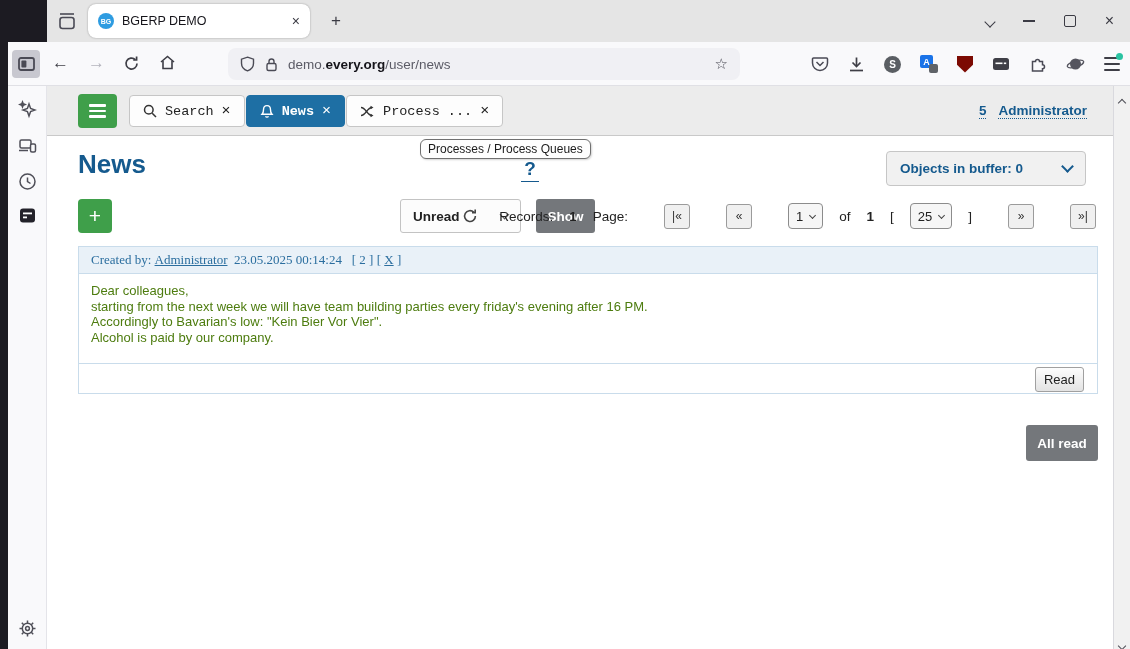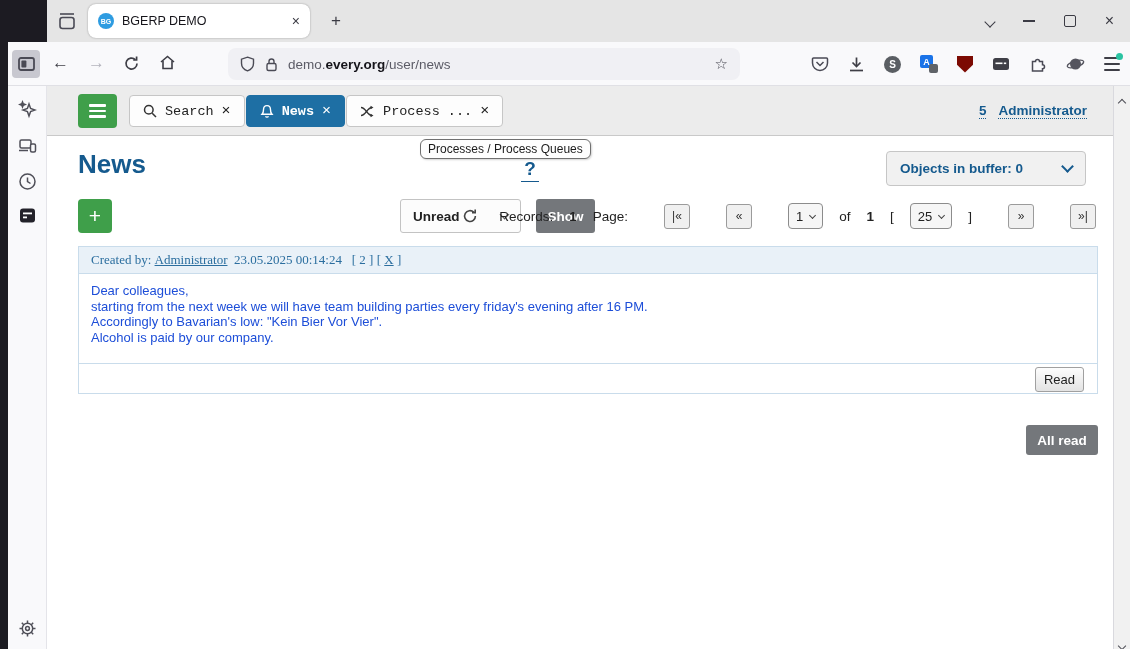--- a/index.html
+++ b/index.html
@@ -64,24 +64,24 @@
   #pager{right:17px;top:113px;height:34px;display:flex;align-items:center;gap:16px;font-size:13.5px;color:#222;}
   #pager .gap{width:4px;}
   .pbtn{min-width:26px;height:25px;box-sizing:border-box;background:#f0f0f0;border:1px solid #9b9b9b;border-radius:3px;display:flex;align-items:center;justify-content:center;font-size:12px;color:#333;padding:0 4px;}
   .psel{height:26px;box-sizing:border-box;background:#f6f6f6;border:1px solid #8c8c8c;border-radius:4px;display:flex;align-items:center;padding:0 7px;gap:7px;font-size:13px;color:#222;}
   
   #news-card{left:31px;top:160px;width:1020px;box-sizing:border-box;border:1px solid #c9dceb;}
   #news-head{height:27px;background:#e9f1f8;border-bottom:1px solid #c9dceb;display:flex;align-items:center;padding:0 12px;box-sizing:border-box;}
   #news-head .title{font-size:13.5px;font-weight:bold;color:#2f2f2f;flex:1;}
   #news-meta{font-size:13px;color:#2b6e9f;display:flex;align-items:center;white-space:pre;font-family:Liberation Serif, serif;}
   #news-meta .lnk{text-decoration:underline;cursor:pointer;}
-  #news-body{min-height:72px;padding:9px 12px 8px;font-size:13px;line-height:15.5px;color:#1d4ed8;white-space:pre-line;border-bottom:1px solid #c9dceb;}
+  #news-body{min-height:72px;padding:9px 12px 8px;font-size:13px;line-height:15.5px;color:#4d7c0f;white-space:pre-line;border-bottom:1px solid #c9dceb;}
   #news-foot{height:29px;position:relative;}
   #read-btn{position:absolute;right:13px;top:3px;width:47px;height:23px;background:linear-gradient(#fdfdfd,#e3e3e3);border:1px solid #a0a0a0;border-radius:3px;font-size:13px;color:#222;display:flex;align-items:center;justify-content:center;}
-  #allread-btn{right:15px;top:339px;width:72px;height:30px;background:#74777b;border-radius:3px;color:#fff;font-size:13.5px;font-weight:600;display:flex;align-items:center;justify-content:center;}
+  #allread-btn{right:15px;top:339px;width:72px;height:36px;background:#74777b;border-radius:3px;color:#fff;font-size:13.5px;font-weight:600;display:flex;align-items:center;justify-content:center;}
   
   #vscroll{right:0;top:86px;width:17px;height:563px;background:#f1f1f1;border-left:1px solid #d9d9de;box-sizing:border-box;}
   #vscroll .arr{position:absolute;left:5px;width:6px;height:6px;color:#4d4d55;}
   svg{display:block;}
 </style>
 </head>
 <body>
 
 <div class="abs" id="left-edge"></div>
 

